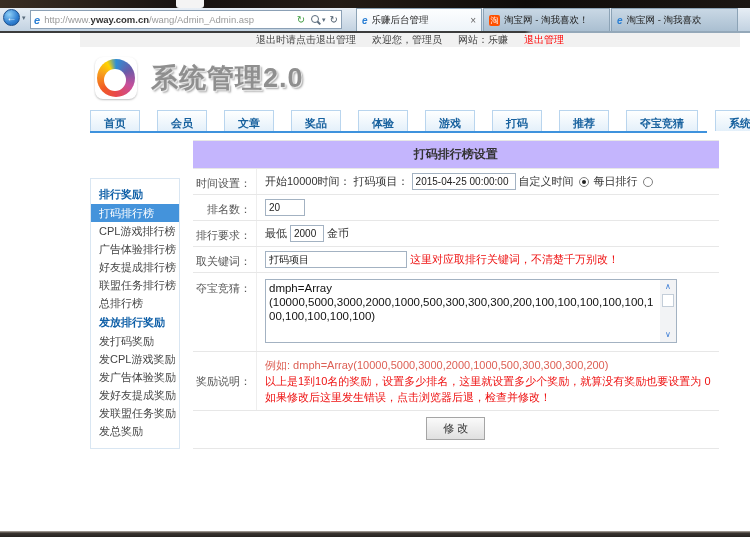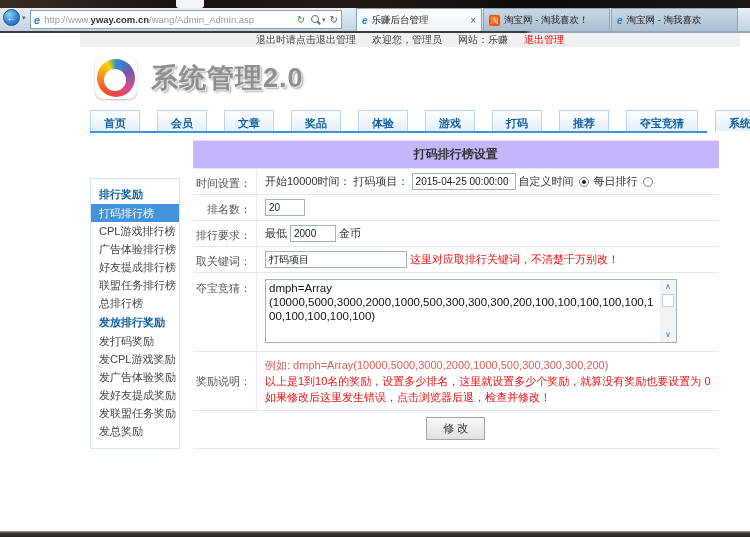--- a/index.html
+++ b/index.html
@@ -87,21 +87,21 @@
     background:#c4b5fd; border-bottom:1px solid #e7e7e7; }
   .frow { display:flex; border-bottom:1px solid #e7e7e7; }
   .flabel { width:64px; flex-shrink:0; text-align:right; padding:7px 5px 0 0; color:#555;
     border-right:1px solid #eee; }
   .fval { flex:1; padding:4px 8px; display:flex; align-items:center; flex-wrap:wrap; gap:3px; }
   .fval .txt { white-space:nowrap; }
   input.ibox { border:1px solid #a3b2c2; height:17px; font-size:10px; color:#222;
     padding:0 3px; font-family:"Liberation Sans",sans-serif; }
   .w-date { width:104px; }
   .w-rank { width:40px; }
-  .w-min  { width:46px; }
+  .w-min  { width:34px; }
   .w-key  { width:142px; font-size:11px; }
   .radio { width:10px; height:10px; border:1px solid #808080; border-radius:50%;
     background:#fff; display:inline-block; position:relative; margin:0 2px; }
   .radio.checked::after { content:''; position:absolute; left:2px; top:2px; width:4px; height:4px;
     border-radius:50%; background:#222; }
   .red { color:#ee1111; }
   .salmon { color:#dd6055; }
 
   .ta-wrap { position:relative; width:412px; margin:2px 0; }
   textarea.ta { width:412px; height:64px; border:1px solid #a3b2c2; resize:none; font-size:11.5px;

